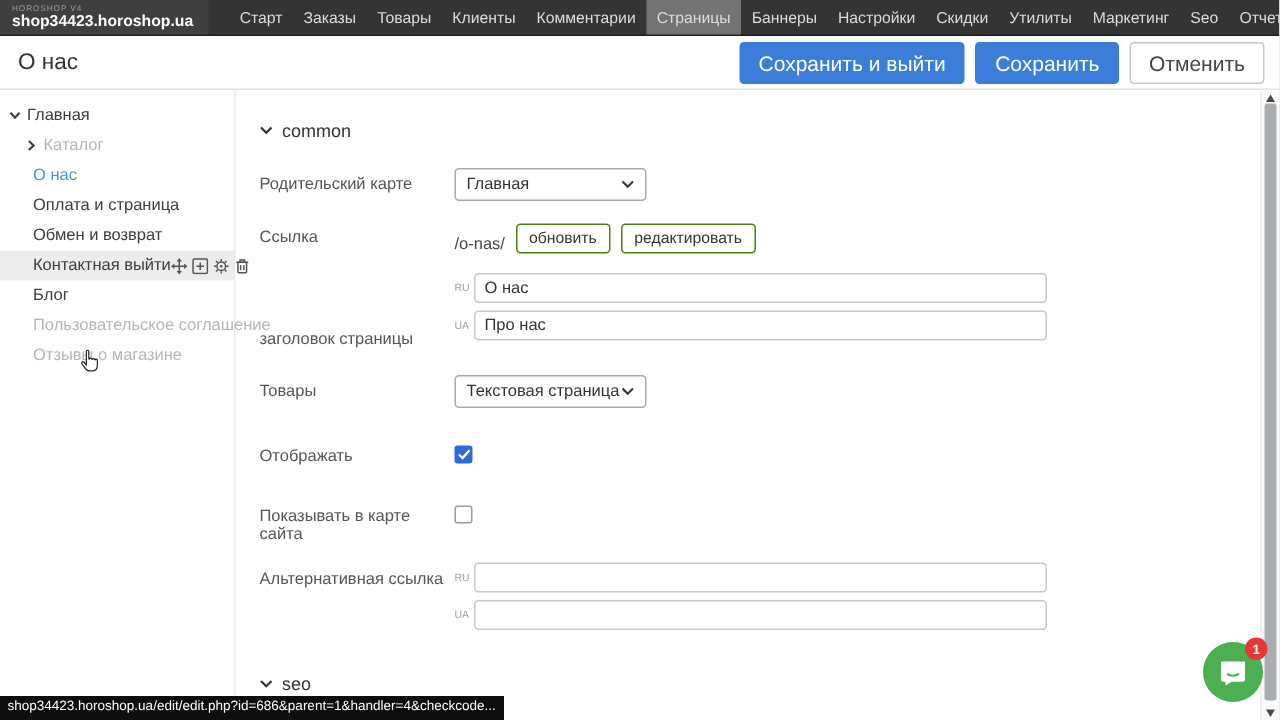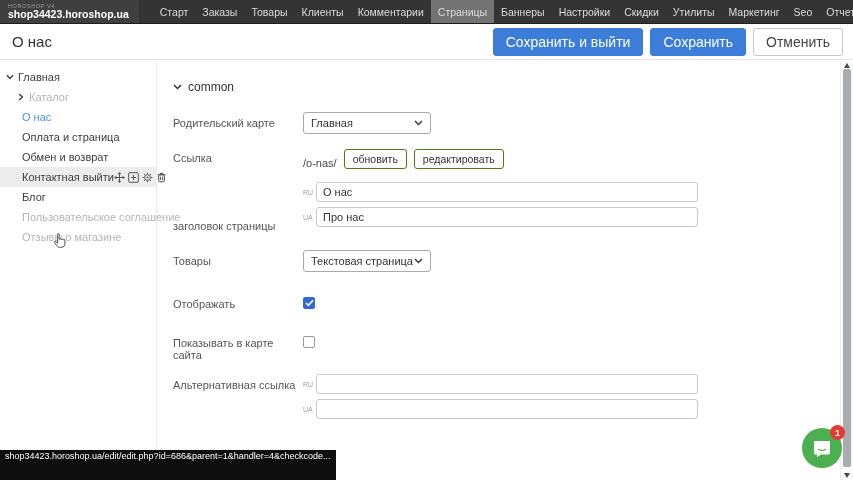--- a/index.html
+++ b/index.html
@@ -62,21 +62,21 @@
   .checkbox { width:12px; height:12px; border:1px solid #9a9a9a; border-radius:2px; background:#fff;
               display:inline-flex; align-items:center; justify-content:center; cursor:pointer; margin-top:4px; }
   .checkbox.checked { background:#2f6bd8; border-color:#2f6bd8; }
   
   .scrollbar { position:absolute; top:61px; right:0; width:13px; height:419px; background:#fafafa; border-left:1px solid #ededed; z-index:3; }
   .sb-thumb { position:absolute; left:2px; top:8px; width:8px; height:398px; background:#a9adb0; border-radius:2px; cursor:pointer; }
   .sb-up, .sb-down { position:absolute; left:3px; width:0; height:0; border-left:3.5px solid transparent; border-right:3.5px solid transparent; cursor:pointer; }
   .sb-up { top:2px; border-bottom:5px solid #4a4a4a; }
   .sb-down { bottom:2px; border-top:5px solid #4a4a4a; }
   
-  .statusbar { position:absolute; left:0; bottom:0; height:30px; background:#0e0e0e; color:#fff; font-size:9px;
+  .statusbar { position:absolute; left:0; bottom:0; height:16px; background:#0e0e0e; color:#fff; font-size:9px;
                line-height:13px; padding:0 5px; white-space:nowrap; z-index:6; }
   
   .chat { position:absolute; right:11px; bottom:12px; width:40px; height:40px; z-index:7; cursor:pointer; }
   .chat-circle { width:40px; height:40px; border-radius:50%; background:#4caf50; display:flex; align-items:center; justify-content:center; }
   .chat-badge { position:absolute; top:-3px; right:-3px; width:15px; height:15px; border-radius:50%; background:#e53935;
                 color:#fff; font-size:9px; display:flex; align-items:center; justify-content:center; font-weight:bold; }
 </style>
 </head>
 <body>
 

